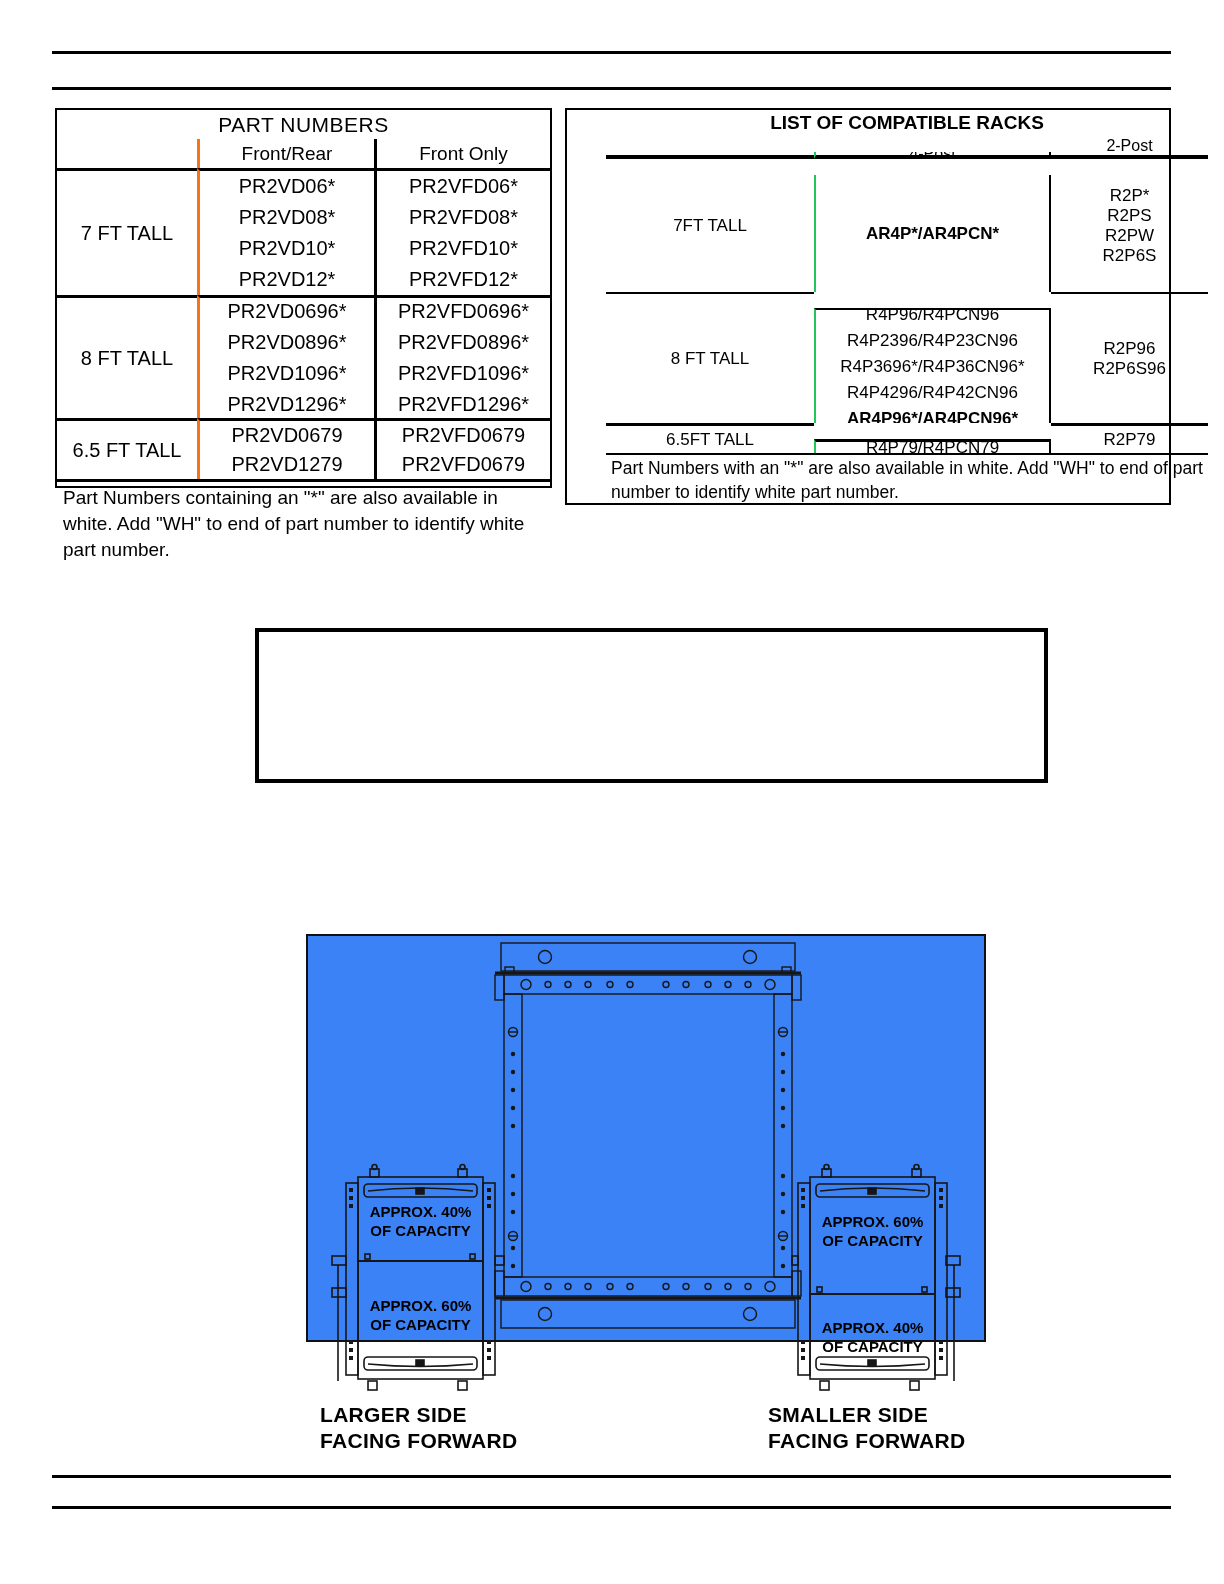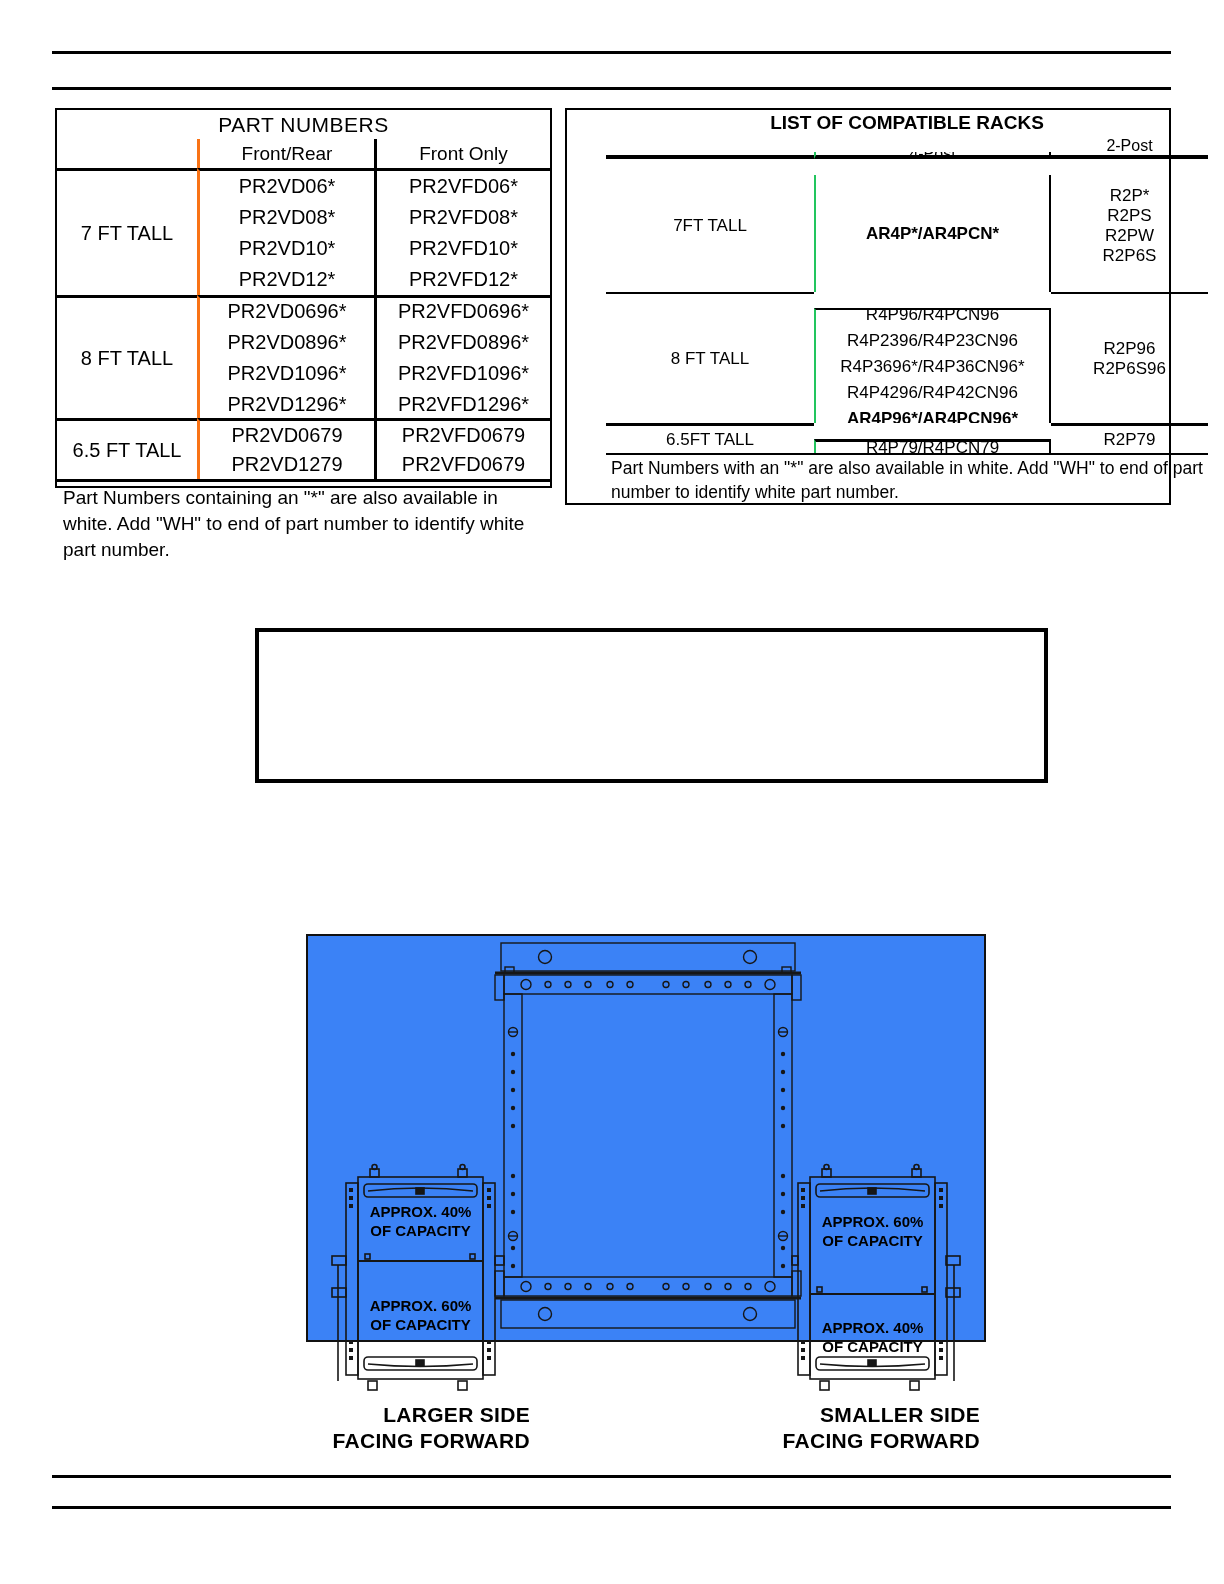--- a/index.html
+++ b/index.html
@@ -45,21 +45,21 @@
             border:4px solid #000;box-sizing:border-box;background:#fff;}
 
   
   .diagram{position:absolute;left:270px;top:934px;width:680px;height:408px;
            border:2px solid #111;box-sizing:border-box;background:#3b82f6;margin-left:36px;}
   .diagram svg{position:absolute;left:0;top:0;}
   .cap{position:absolute;width:125px;text-align:center;font-weight:bold;
        font-size:15px;line-height:19px;white-space:pre-line;}
   .cap-lt{left:50px;top:266px;} .cap-lb{left:50px;top:360px;}
   .cap-rt{left:502px;top:276px;} .cap-rb{left:502px;top:382px;}
-  .cap-label{position:absolute;text-align:right;font-weight:bold;font-size:21px;
+  .cap-label{position:absolute;text-align:left;font-weight:bold;font-size:21px;
              line-height:26px;white-space:pre-line;letter-spacing:.3px;}
   .cap-label-left{left:12px;width:210px;top:466px;}
   .cap-label-right{left:460px;width:212px;top:466px;}
 </style>
 </head>
 <body>
 
 <div class="page">
 
   <div class="hr hr-t1"></div>

